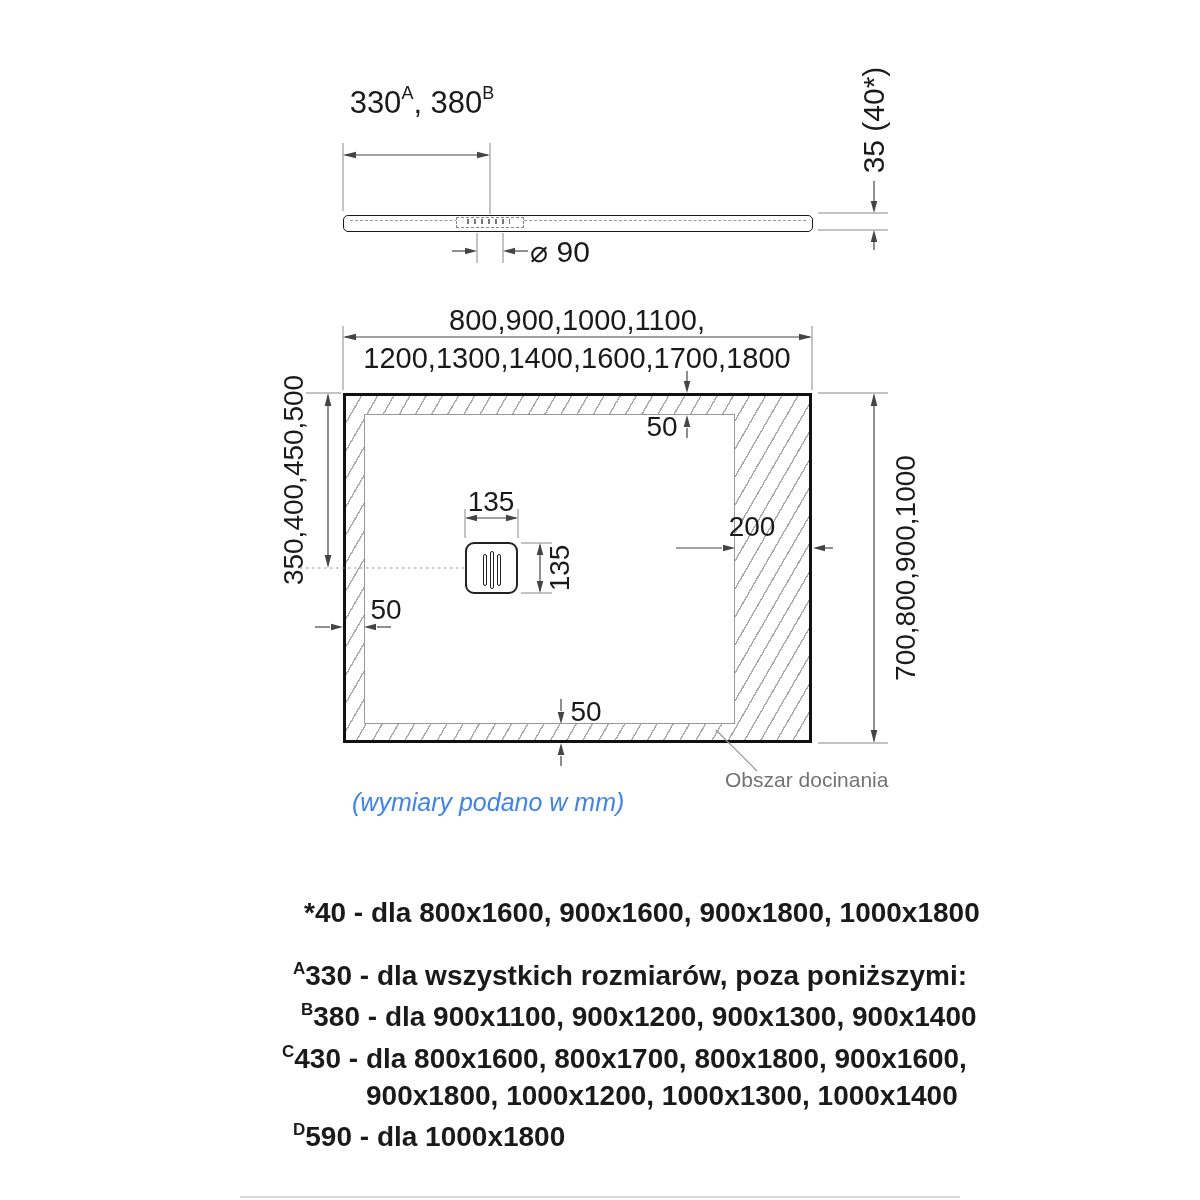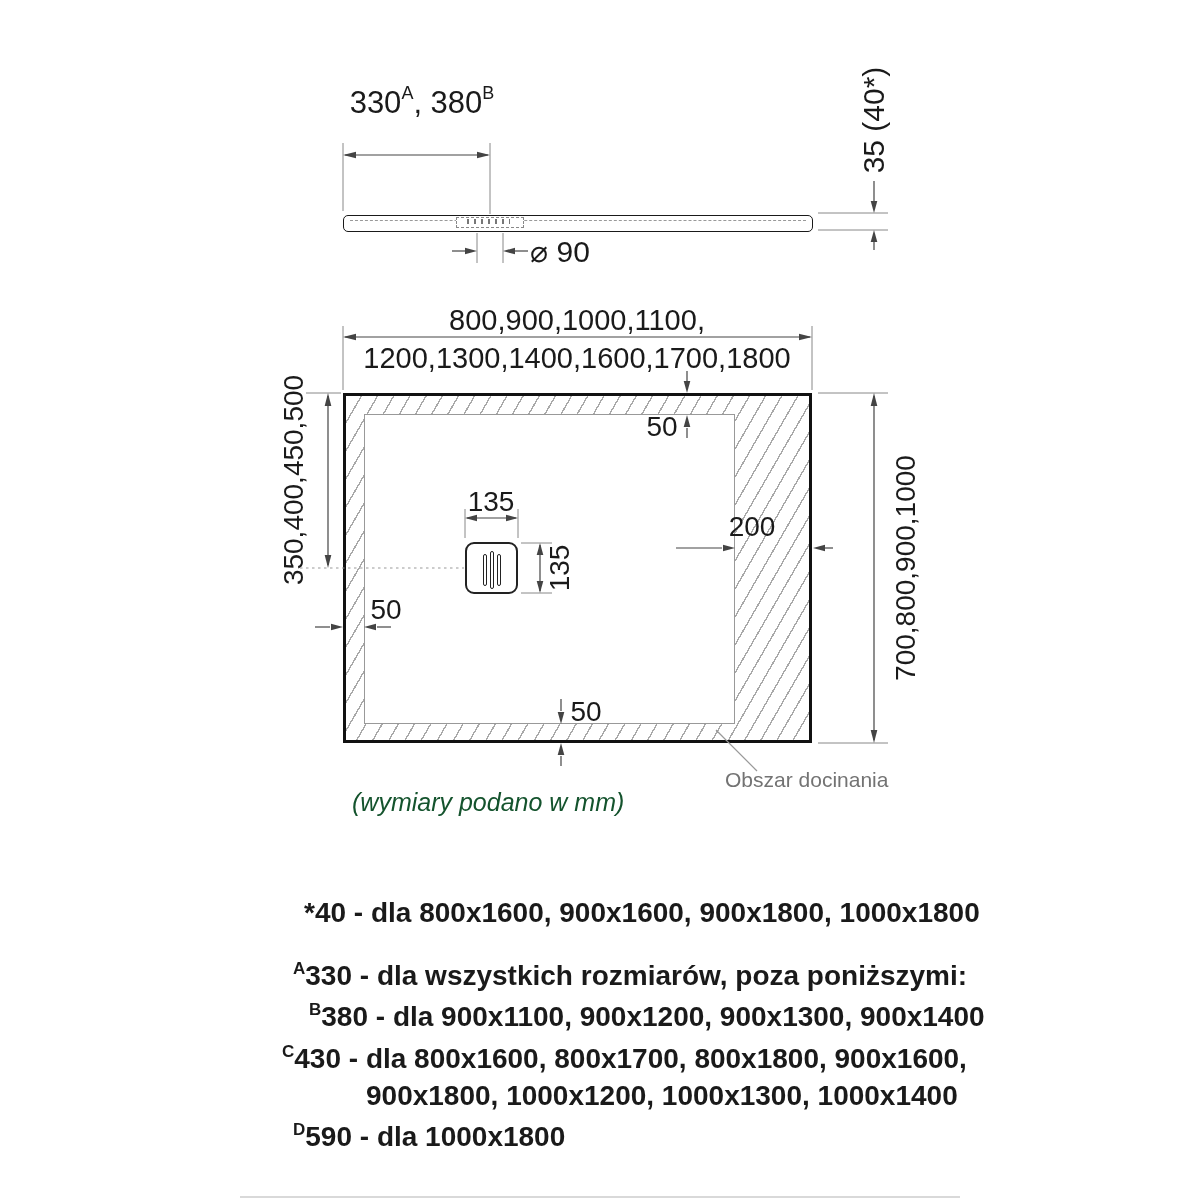--- a/index.html
+++ b/index.html
@@ -70,27 +70,27 @@
 <div class="rot" style="left:560px;top:568px;font-size:28px;">135</div>
 
 <div class="lbl" style="left:705px;top:527px;font-size:28px;margin-left:47px;">200</div>
 
 <div class="lbl" style="left:662px;top:427px;font-size:28px;">50</div>
 <div class="lbl" style="left:386px;top:610px;font-size:28px;">50</div>
 <div class="lbl" style="left:586px;top:712px;font-size:28px;">50</div>
 
 <div class="anch" style="left:725px;top:768px;font-size:21px;color:#737373;">Obszar docinania</div>
 
-<div class="anch" style="left:352px;top:788px;font-size:25px;font-style:italic;color:#14532d;">(wymiary podano w mm)</div>
+<div class="anch" style="left:352px;top:788px;font-size:25px;font-style:italic;color:#3b82f6;">(wymiary podano w mm)</div>
 
 <div class="note" style="left:304px;top:897px;">*40 - dla 800x1600, 900x1600, 900x1800, 1000x1800</div>
 <div class="note" style="left:293px;top:960px;">
   <sup class="ns">A</sup><span>330 - dla wszystkich rozmiarów, poza poniższymi:</span>
 </div>
-<div class="note" style="left:309px;top:1001px;">
+<div class="note" style="left:301px;top:1001px;">
   <sup class="ns">B</sup><span>380 - dla 900x1100, 900x1200, 900x1300, 900x1400</span>
 </div>
 <div class="note" style="left:282px;top:1043px;">
   <sup class="ns">C</sup><span>430 - dla 800x1600, 800x1700, 800x1800, 900x1600,</span>
 </div>
 <div class="note" style="left:366px;top:1080px;">900x1800, 1000x1200, 1000x1300, 1000x1400</div>
 <div class="note" style="left:293px;top:1121px;">
   <sup class="ns">D</sup><span>590 - dla 1000x1800</span>
 </div>
 

